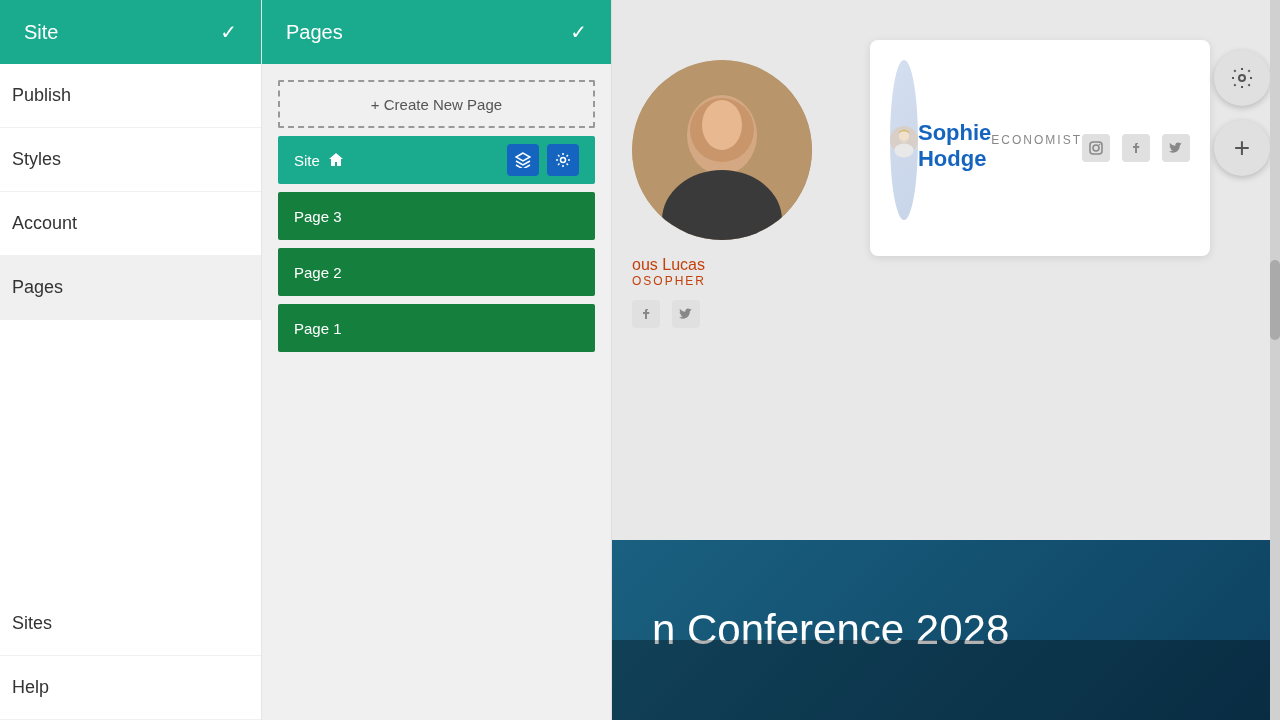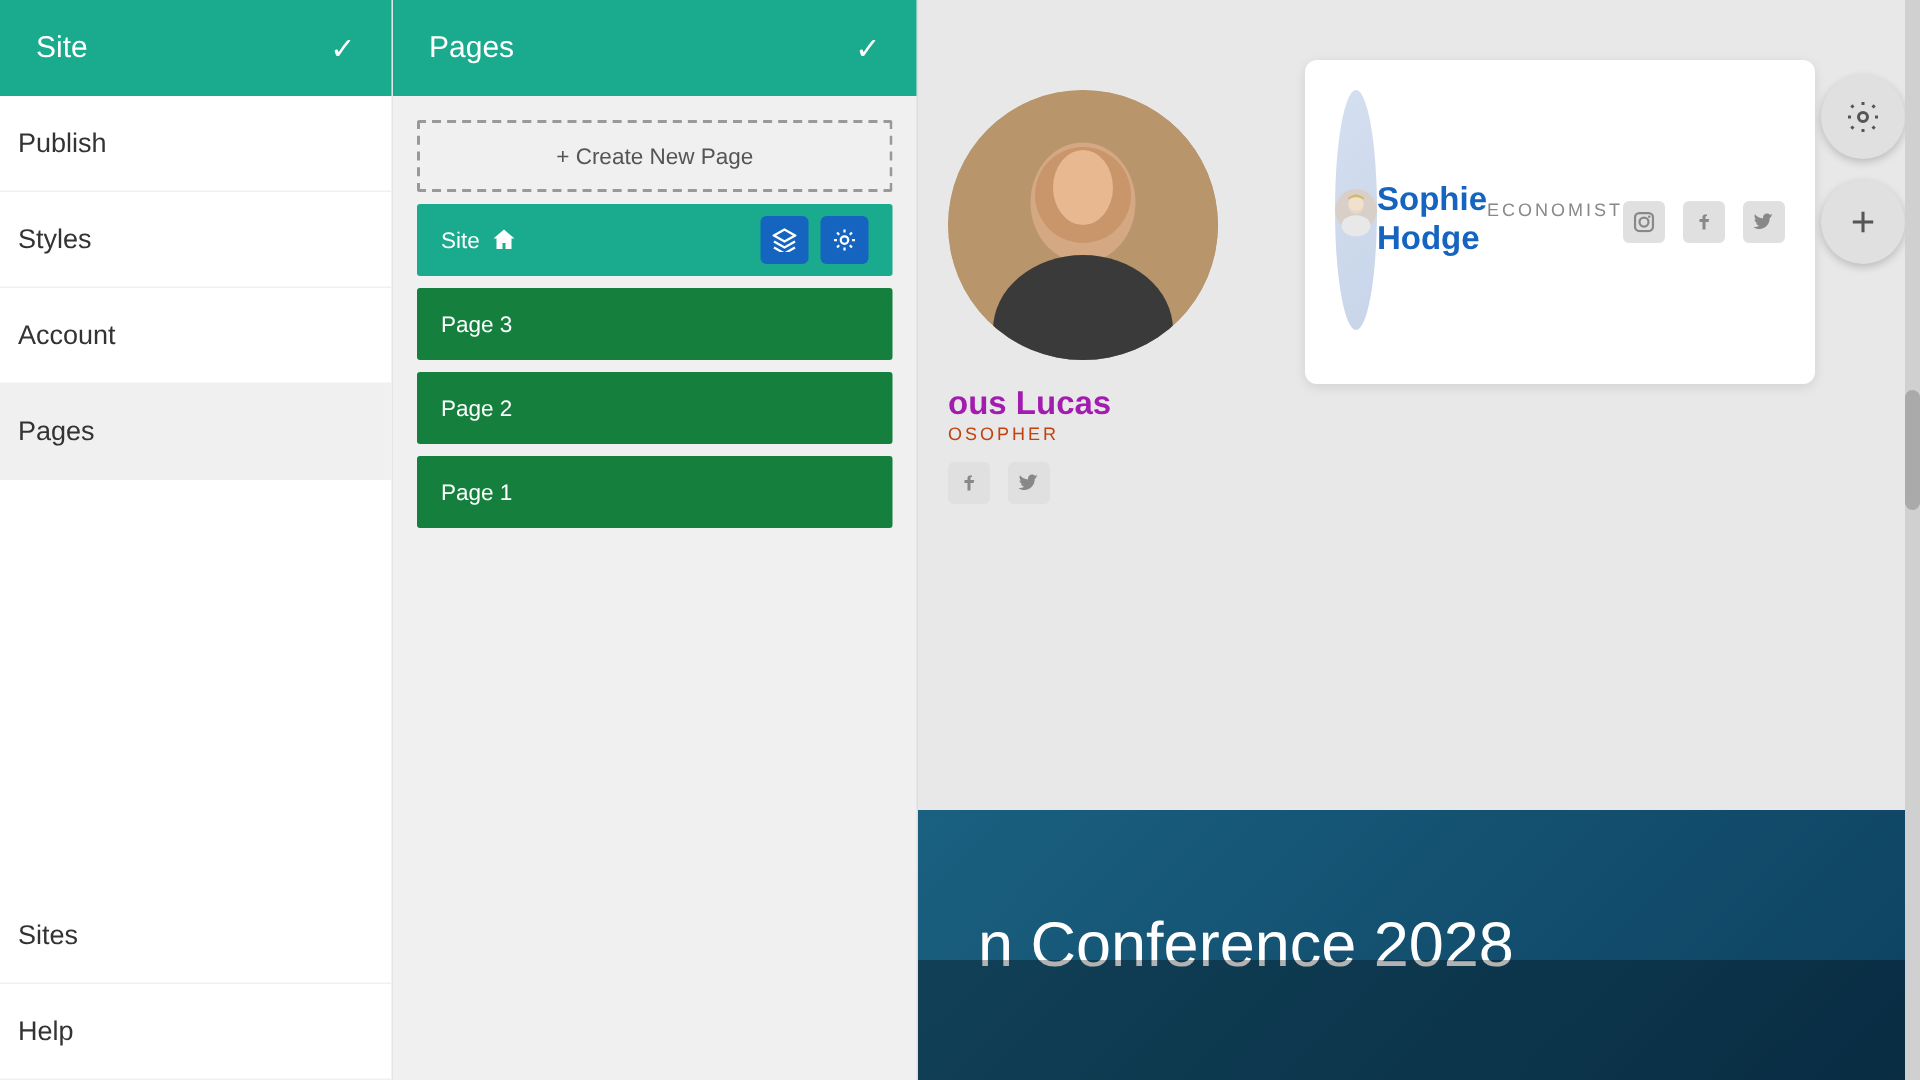--- a/index.html
+++ b/index.html
@@ -249,23 +249,23 @@
     .left-person-avatar {
       width: 180px;
       height: 180px;
       border-radius: 50%;
       background: linear-gradient(135deg, #c8b090, #a08060);
       margin-bottom: 16px;
       overflow: hidden;
     }
 
     .left-person-name {
-      font-size: 22px;
-      font-weight: 700;
-      color: #a21caf;
+      font-size: 16px;
+      font-weight: 400;
+      color: #c2410c;
     }
 
     .left-person-role {
       font-size: 12px;
       letter-spacing: 2px;
       color: #c2410c;
     }
 
     .left-social {
       display: flex;

